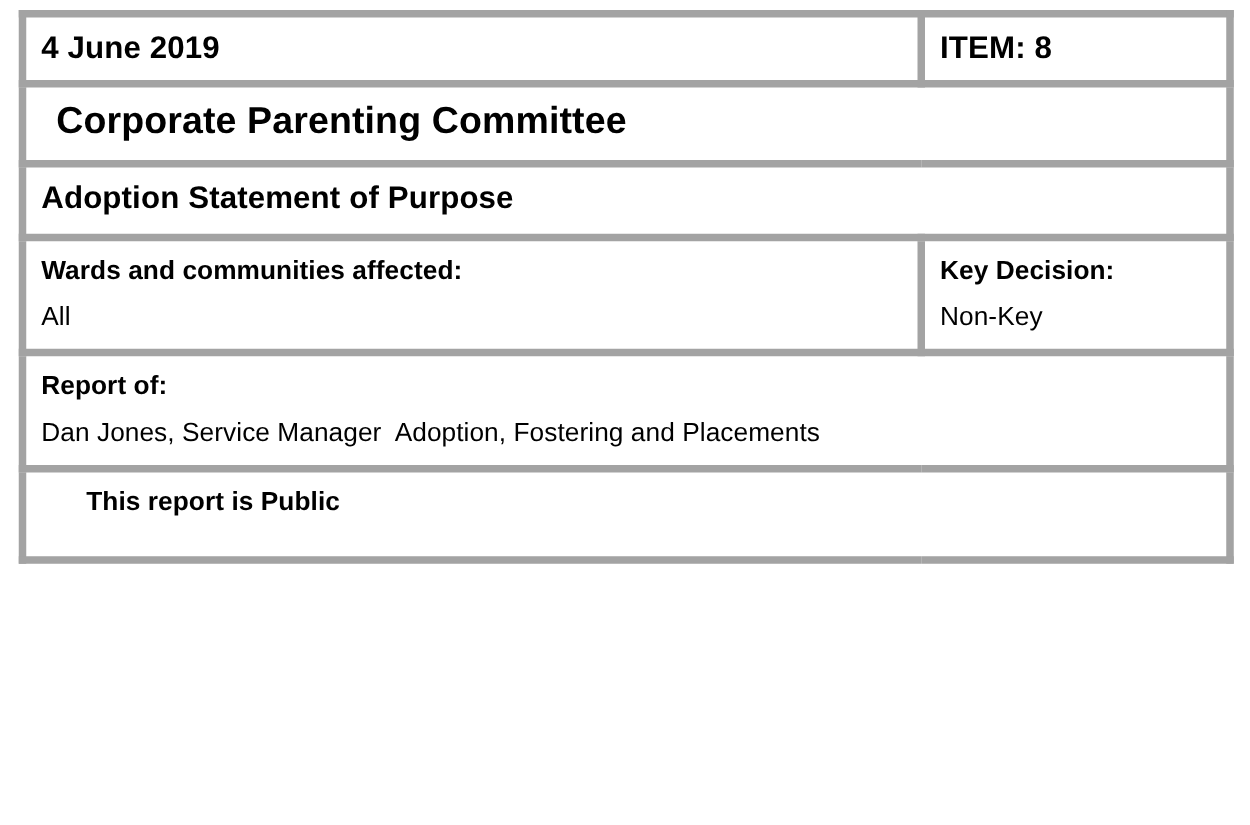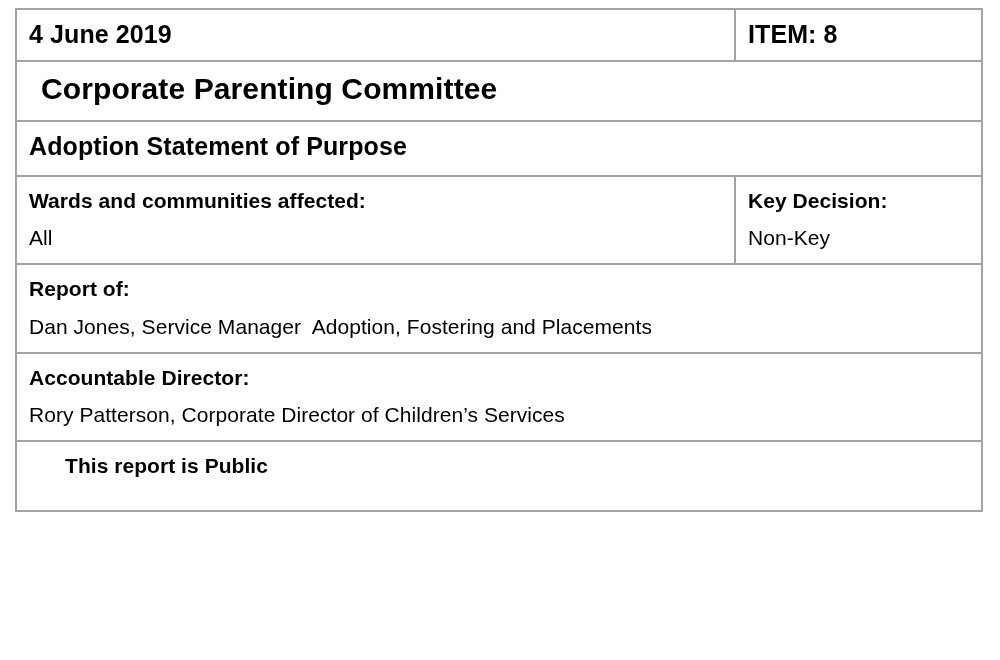--- a/index.html
+++ b/index.html
@@ -28,21 +28,21 @@
   .cover-table {
     position: absolute;
     left: 15px;
     top: 8px;
     width: 966px;
     border-collapse: collapse;
     table-layout: fixed;
   }
 
   .cover-table td {
-    border: 2px solid #a3a3a3;
+    border: 6px solid #a3a3a3;
     padding: 0;
     vertical-align: top;
     background: #ffffff;
   }
 
   .cell-inner {
     padding: 9px 12px 10px 12px;
   }
 
   
@@ -180,28 +180,20 @@
       <tr class="row-report">
         <td colspan="2">
           <div class="cell-inner">
             <span class="field-label">Report of:</span>
             <span class="field-value">Dan Jones, Service Manager  Adoption, Fostering and Placements</span>
           </div>
         </td>
       </tr>
 
 
-      <tr class="row-director">
-        <td colspan="2">
-          <div class="cell-inner">
-            <span class="field-label">Accountable Director:</span>
-            <span class="field-value">Rory Patterson, Corporate Director of Children’s Services</span>
-          </div>
-        </td>
-      </tr>
 
       <tr class="row-status">
         <td colspan="2">
           <div class="cell-inner">
             <span class="status-line"><span class="status-label">This report is</span><span class="status-value"> </span><span class="status-value">Public</span></span>
           </div>
         </td>
       </tr>
 
     </tbody>

